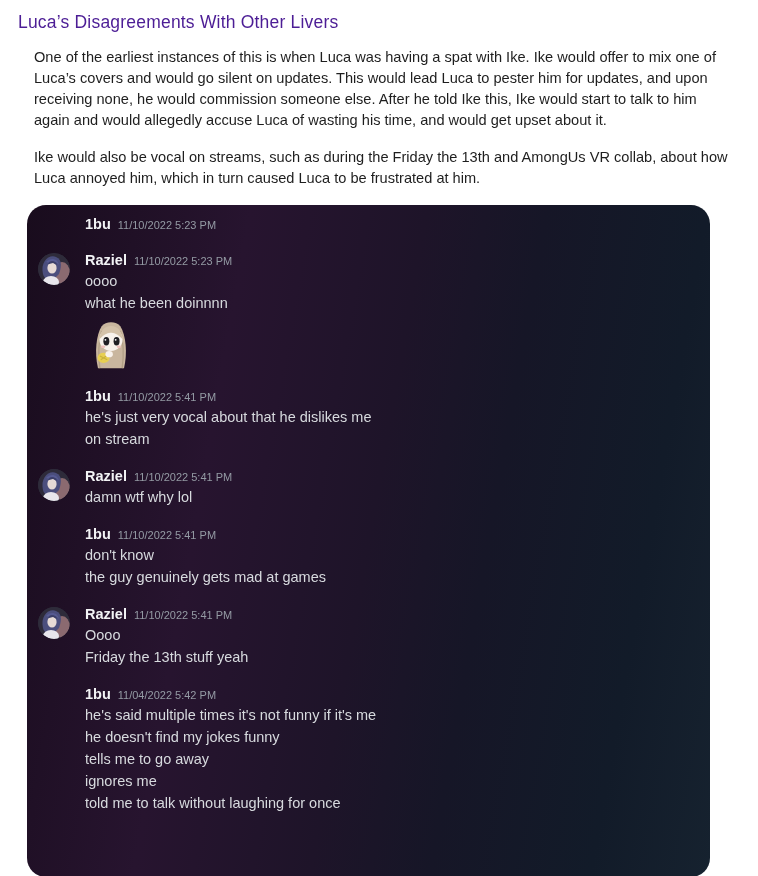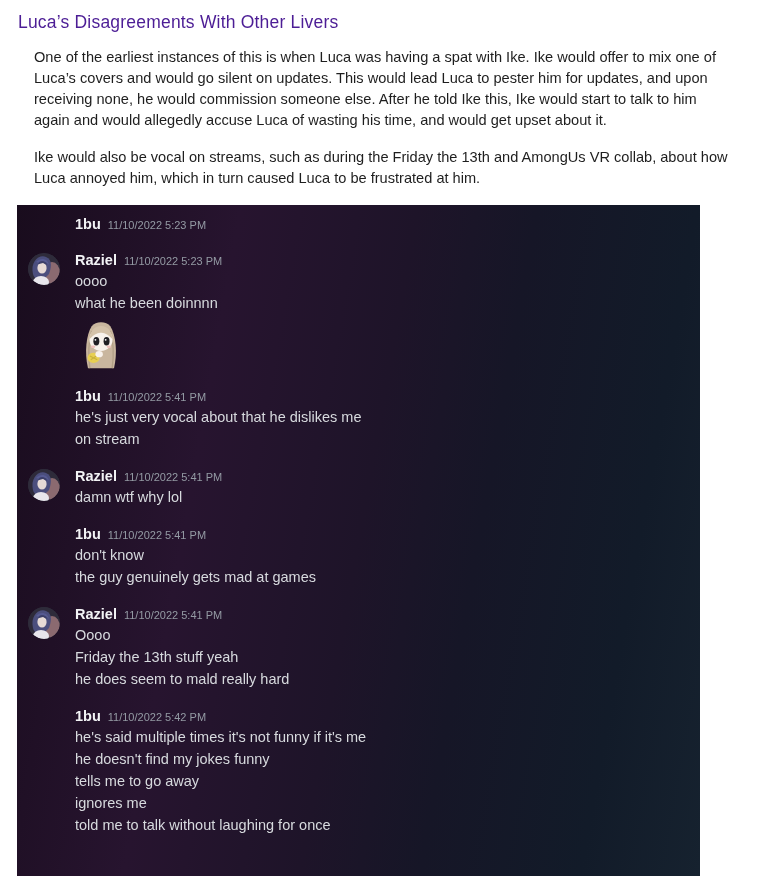--- a/index.html
+++ b/index.html
@@ -13,30 +13,31 @@
     margin:0 0 14px 0;
     font-size:17.5px; font-weight:400; color:#4c1d95;
     letter-spacing:0.2px;
   }
   .body-text {
     margin:0 0 16px 16px;
     font-size:14.6px; line-height:21px; color:#1e1e1e;
     max-width:694px;
   }
   .chat {
-    margin:5px 0 0 17px;
+    margin:5px 0 0 27px;
     width:683px; height:672px;
     box-sizing:border-box;
     padding:10px 14px 0 58px;
     background:
       linear-gradient(100deg, #190c1d 0%, #27142f 28%, #1e1429 50%, #161627 65%, #121b29 85%, #16222f 100%);
     color:#d7dade;
     font-size:14.5px;
     overflow:hidden;
     position:relative;
+    border-radius:19px;
   }
   .msg-group { position:relative; margin-top:17px; }
   .msg-group:first-child { margin-top:0; }
   .avatar {
     position:absolute; left:-47px; top:2px;
     width:32px; height:32px; border-radius:50%; overflow:hidden;
     background:#2e2b3a;
   }
   .avatar svg { display:block; width:32px; height:32px; }
   .msg-header { line-height:18px; white-space:nowrap; }
@@ -146,23 +147,22 @@
       <path d="M8,9 C12,4 20,5 21,12 L18,9 L11,10 Z" fill="#565a92"></path>
       <ellipse cx="14" cy="15" rx="4.6" ry="5.6" fill="#e6dad6"></ellipse>
       <path d="M10,11 C11,7 18,7 19,12 L15,10 L11,11 Z" fill="#3c3f69"></path>
       <ellipse cx="13" cy="29" rx="8" ry="6" fill="#e8e6ec"></ellipse>
     </g>
   </svg>
 </div>
       <div class="msg-header"><span class="username">Raziel</span><span class="timestamp">11/10/2022 5:41 PM</span></div>
       <p class="msg-line">Oooo</p>
       <p class="msg-line">Friday the 13th stuff yeah</p>
-      <p class="msg-line">he does seem to mald really hard</p>
     </div>
     <div class="msg-group">
-      <div class="msg-header"><span class="username">1bu</span><span class="timestamp">11/10/2022 5:42 PM</span></div>
+      <div class="msg-header"><span class="username">1bu</span><span class="timestamp">11/04/2022 5:42 PM</span></div>
       <p class="msg-line">he's said multiple times it's not funny if it's me</p>
       <p class="msg-line">he doesn't find my jokes funny</p>
       <p class="msg-line">tells me to go away</p>
       <p class="msg-line">ignores me</p>
       <p class="msg-line">told me to talk without laughing for once</p>
     </div>
   </div>
 
 </body></html>

